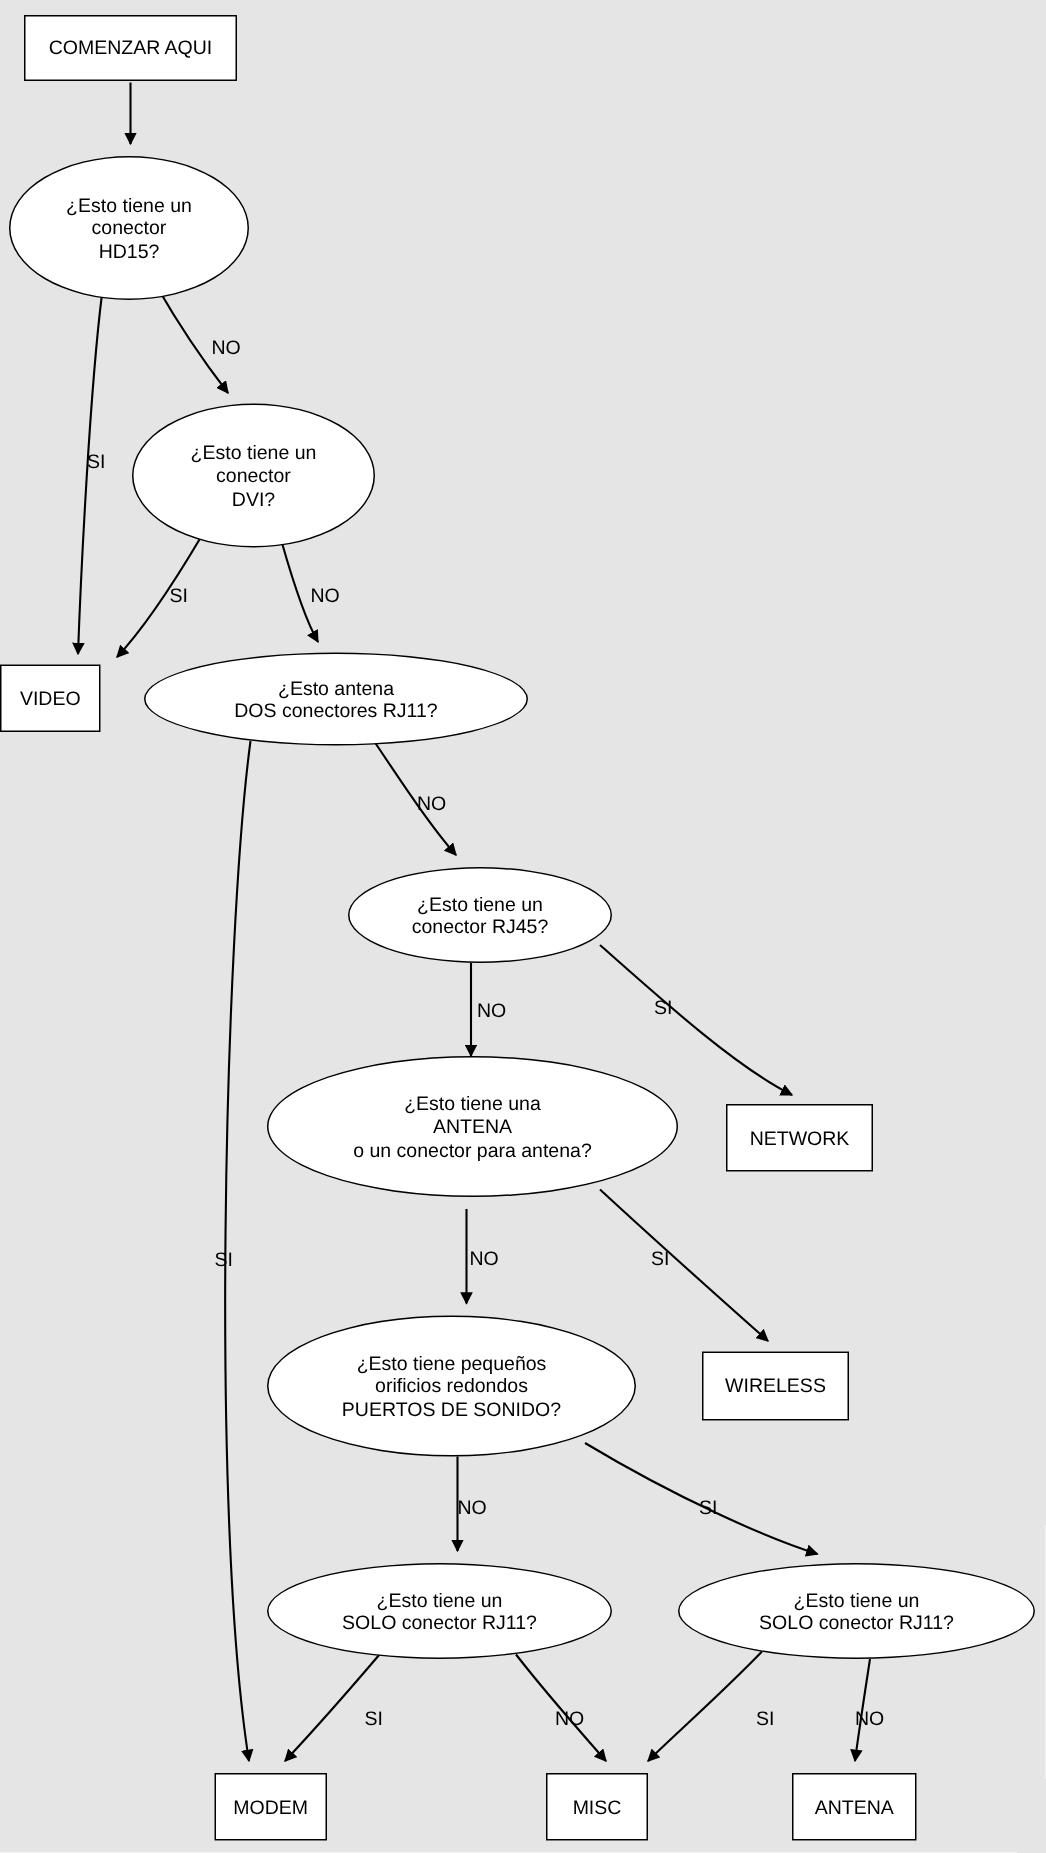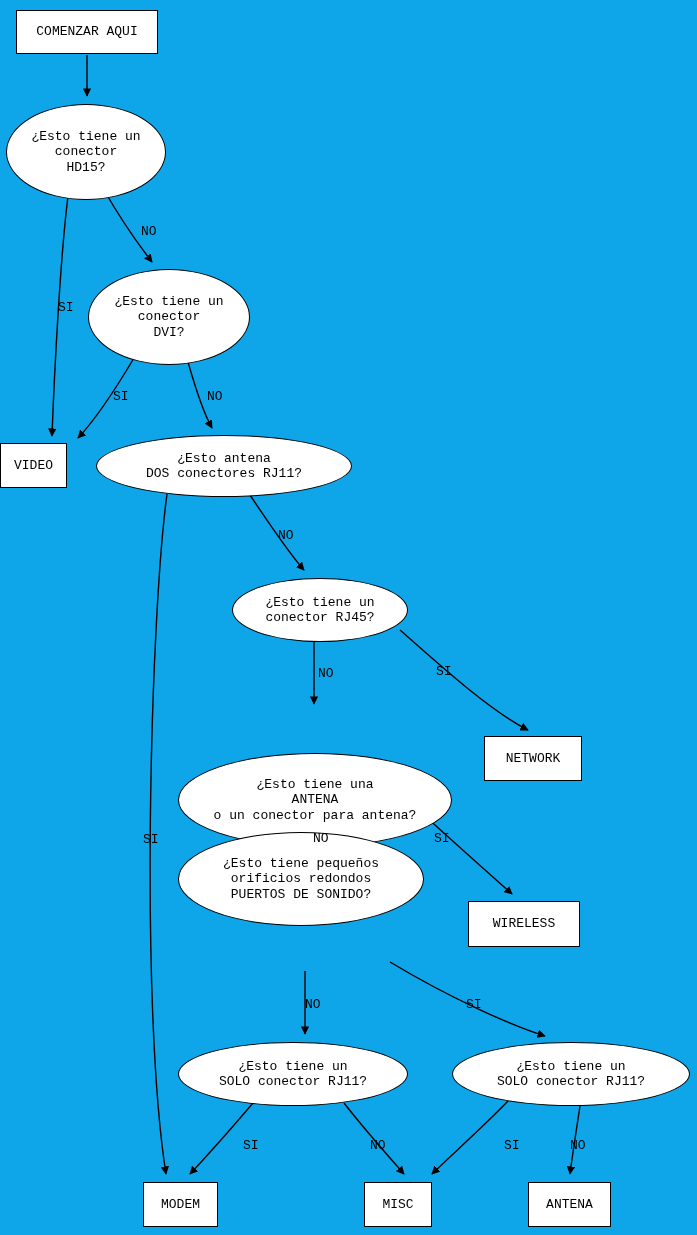--- a/index.html
+++ b/index.html
@@ -8,22 +8,21 @@
     background: #ffffff;
   }
   body {
     font-family: "Liberation Sans", sans-serif;
   }
   #canvas {
     position: relative;
     width: 697px;
     height: 1235px;
     overflow: hidden;
-    background: #0ea5e9;
-    font-family: Liberation Mono, monospace;
+    background: #e5e5e5;
   }
   svg#edges {
     position: absolute;
     left: 0;
     top: 0;
     width: 697px;
     height: 1235px;
   }
   .node {
     position: absolute;
@@ -107,29 +106,29 @@
         <span class="label">¿Esto antena
 DOS conectores RJ11?</span>
       </div>
       <div class="node ellipse" style="left: 232px; top: 578px; width: 176px; height: 64px; font-size: 13px;">
         <span class="label">¿Esto tiene un
 conector RJ45?</span>
       </div>
       <div class="node box" style="left: 484px; top: 736px; width: 98px; height: 45px; font-size: 13px;">
         <span class="label">NETWORK</span>
       </div>
-      <div class="node ellipse" style="left: 178px; top: 753px; width: 274px; height: 94px; font-size: 13px;">
+      <div class="node ellipse" style="left: 178px; top: 704px; width: 274px; height: 94px; font-size: 13px;">
         <span class="label">¿Esto tiene una
 ANTENA
 o un conector para antena?</span>
       </div>
-      <div class="node box" style="left: 468px; top: 901px; width: 112px; height: 46px; font-size: 13px;">
+      <div class="node box" style="left: 468px; top: 901px; width: 98px; height: 46px; font-size: 13px;">
         <span class="label">WIRELESS</span>
       </div>
-      <div class="node ellipse" style="left: 178px; top: 832px; width: 246px; height: 94px; font-size: 13px;">
+      <div class="node ellipse" style="left: 178px; top: 877px; width: 246px; height: 94px; font-size: 13px;">
         <span class="label">¿Esto tiene pequeños
 orificios redondos
 PUERTOS DE SONIDO?</span>
       </div>
       <div class="node ellipse" style="left: 178px; top: 1042px; width: 230px; height: 64px; font-size: 13px;">
         <span class="label">¿Esto tiene un
 SOLO conector RJ11?</span>
       </div>
       <div class="node ellipse" style="left: 452px; top: 1042px; width: 238px; height: 64px; font-size: 13px;">
         <span class="label">¿Esto tiene un

